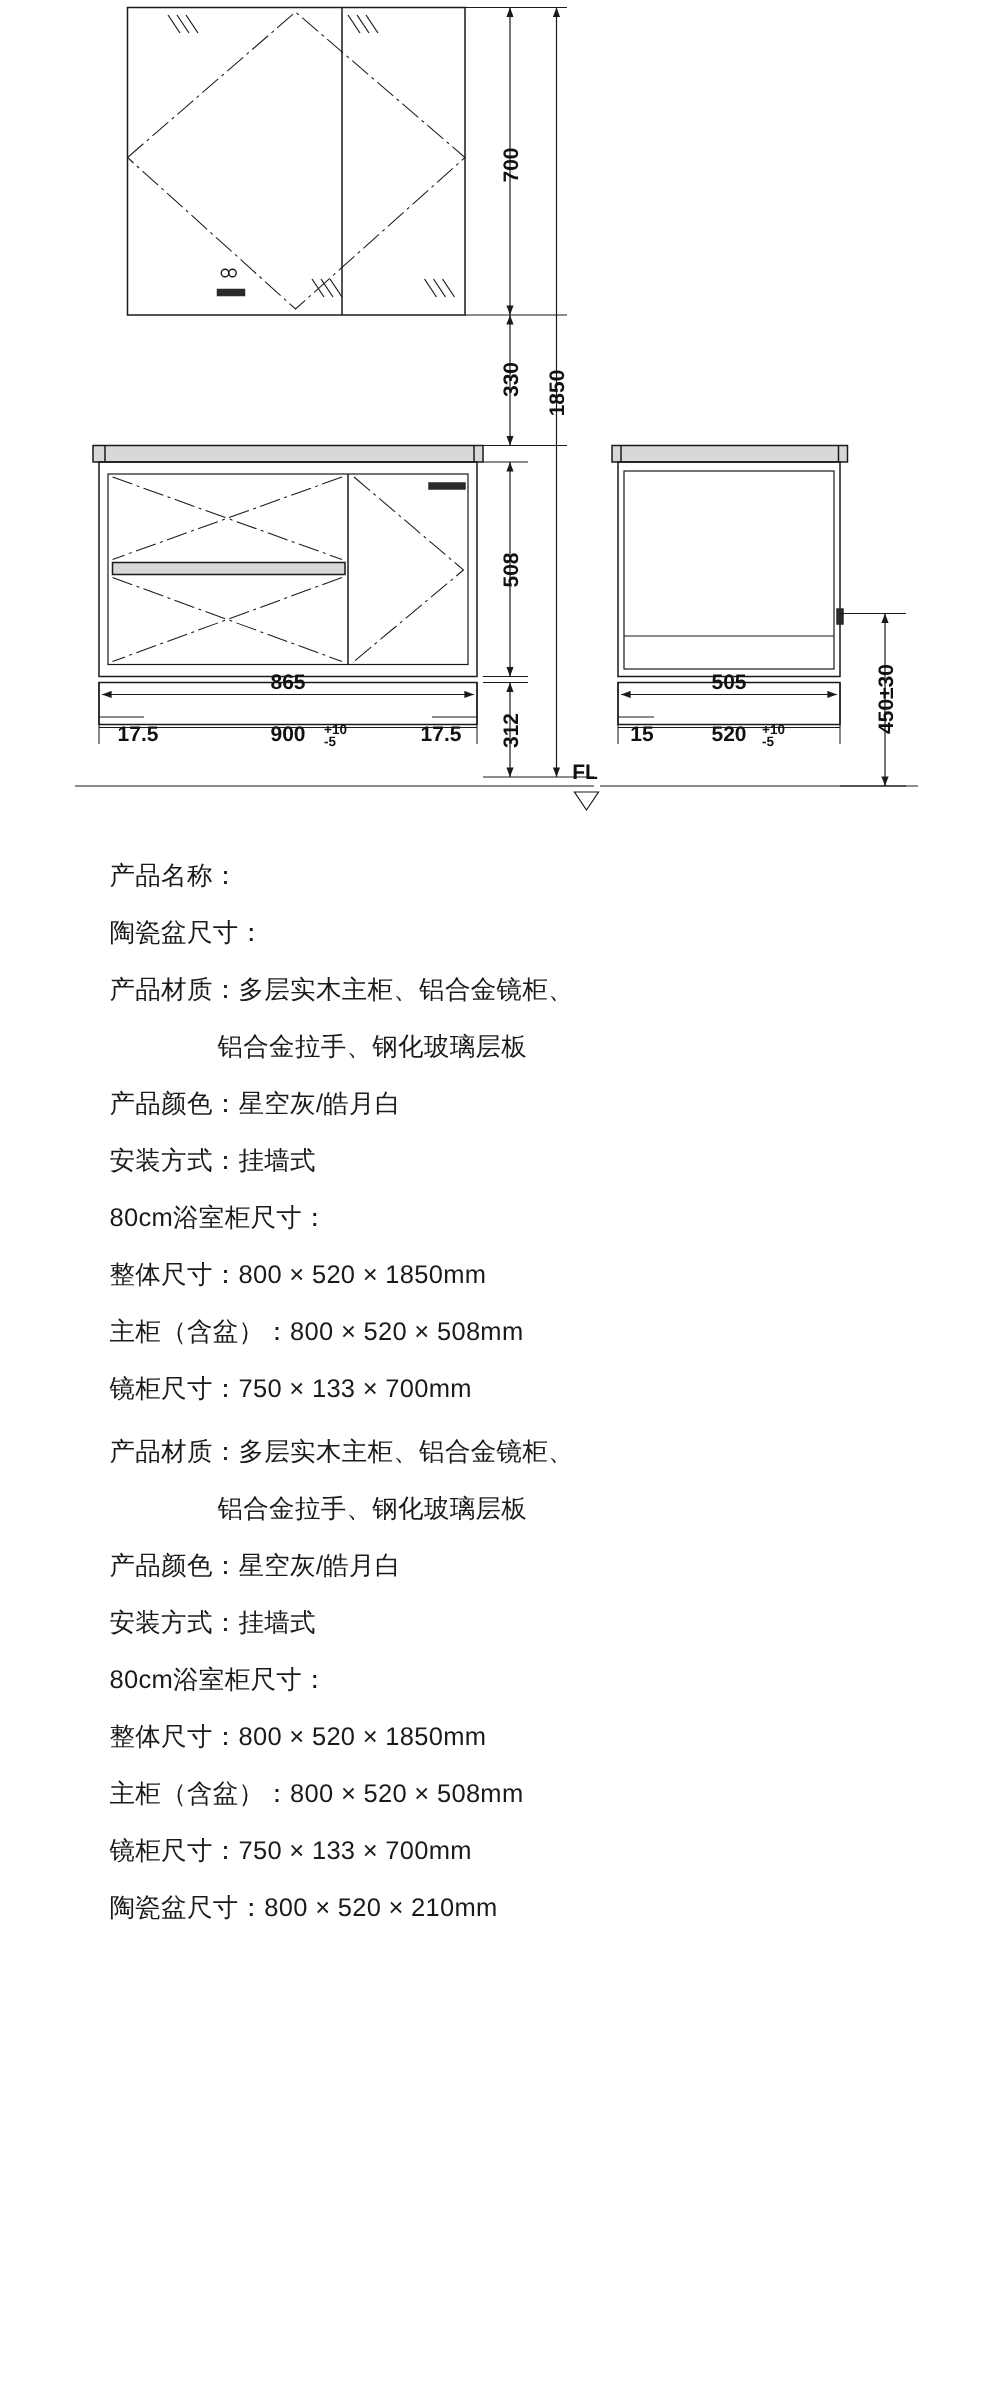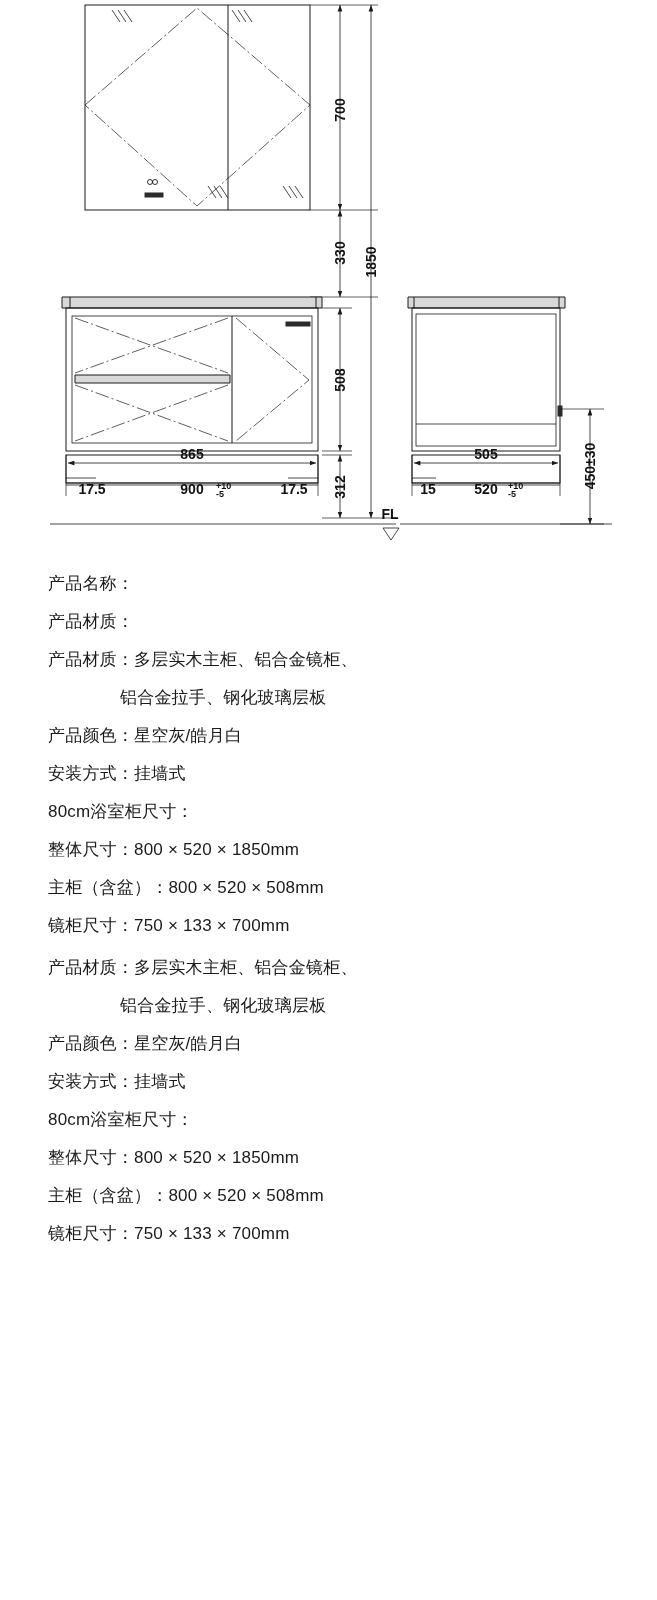--- a/index.html
+++ b/index.html
@@ -23,20 +23,21 @@
     left:0; top:565px;
     width:657px;
   }
   .spec-line{
     font-size:17px;
     line-height:38px;
     color:#1a1a1a;
     padding-left:48px;
     white-space:pre;
     letter-spacing:0.2px;
+    margin-left:25px;
   }
   .spec-line.indent{
     padding-left:120px;
   }
   .spec-line.gap-top{
     margin-top:4px;
   }
 </style>
 </head>
 <body>
@@ -188,30 +189,31 @@
     <line class="ln-ext" x1="560" y1="524" x2="604" y2="524"></line>
     <line class="ln-thin" x1="590" y1="409" x2="590" y2="524" marker-start="url(#arrS)" marker-end="url(#arr)"></line>
     <text class="dimtxt" x="590" y="466" transform="rotate(-90 590 466)" text-anchor="middle" dominant-baseline="central">450±30</text>
 
     <line class="ln-thin" x1="400" y1="524" x2="612" y2="524"></line>
   </svg>
 </div>
 
 <div class="specs">
   <div class="spec-line">产品名称：</div>
-  <div class="spec-line">产品材质：</div>
+  <div class="spec-line">陶瓷盆尺寸：</div>
   <div class="spec-line">产品材质：多层实木主柜、铝合金镜柜、</div>
   <div class="spec-line indent">铝合金拉手、钢化玻璃层板</div>
   <div class="spec-line">产品颜色：星空灰/皓月白</div>
   <div class="spec-line">安装方式：挂墙式</div>
   <div class="spec-line">80cm浴室柜尺寸：</div>
   <div class="spec-line">整体尺寸：800 × 520 × 1850mm</div>
   <div class="spec-line">主柜（含盆）：800 × 520 × 508mm</div>
   <div class="spec-line">镜柜尺寸：750 × 133 × 700mm</div>
   <div class="spec-line gap-top">产品材质：多层实木主柜、铝合金镜柜、</div>
   <div class="spec-line indent">铝合金拉手、钢化玻璃层板</div>
   <div class="spec-line">产品颜色：星空灰/皓月白</div>
   <div class="spec-line">安装方式：挂墙式</div>
   <div class="spec-line">80cm浴室柜尺寸：</div>
   <div class="spec-line">整体尺寸：800 × 520 × 1850mm</div>
   <div class="spec-line">主柜（含盆）：800 × 520 × 508mm</div>
   <div class="spec-line">镜柜尺寸：750 × 133 × 700mm</div>
+  <div class="spec-line">陶瓷盆尺寸：800 × 520 × 210mm</div>
 </div>
 
 </body></html>

